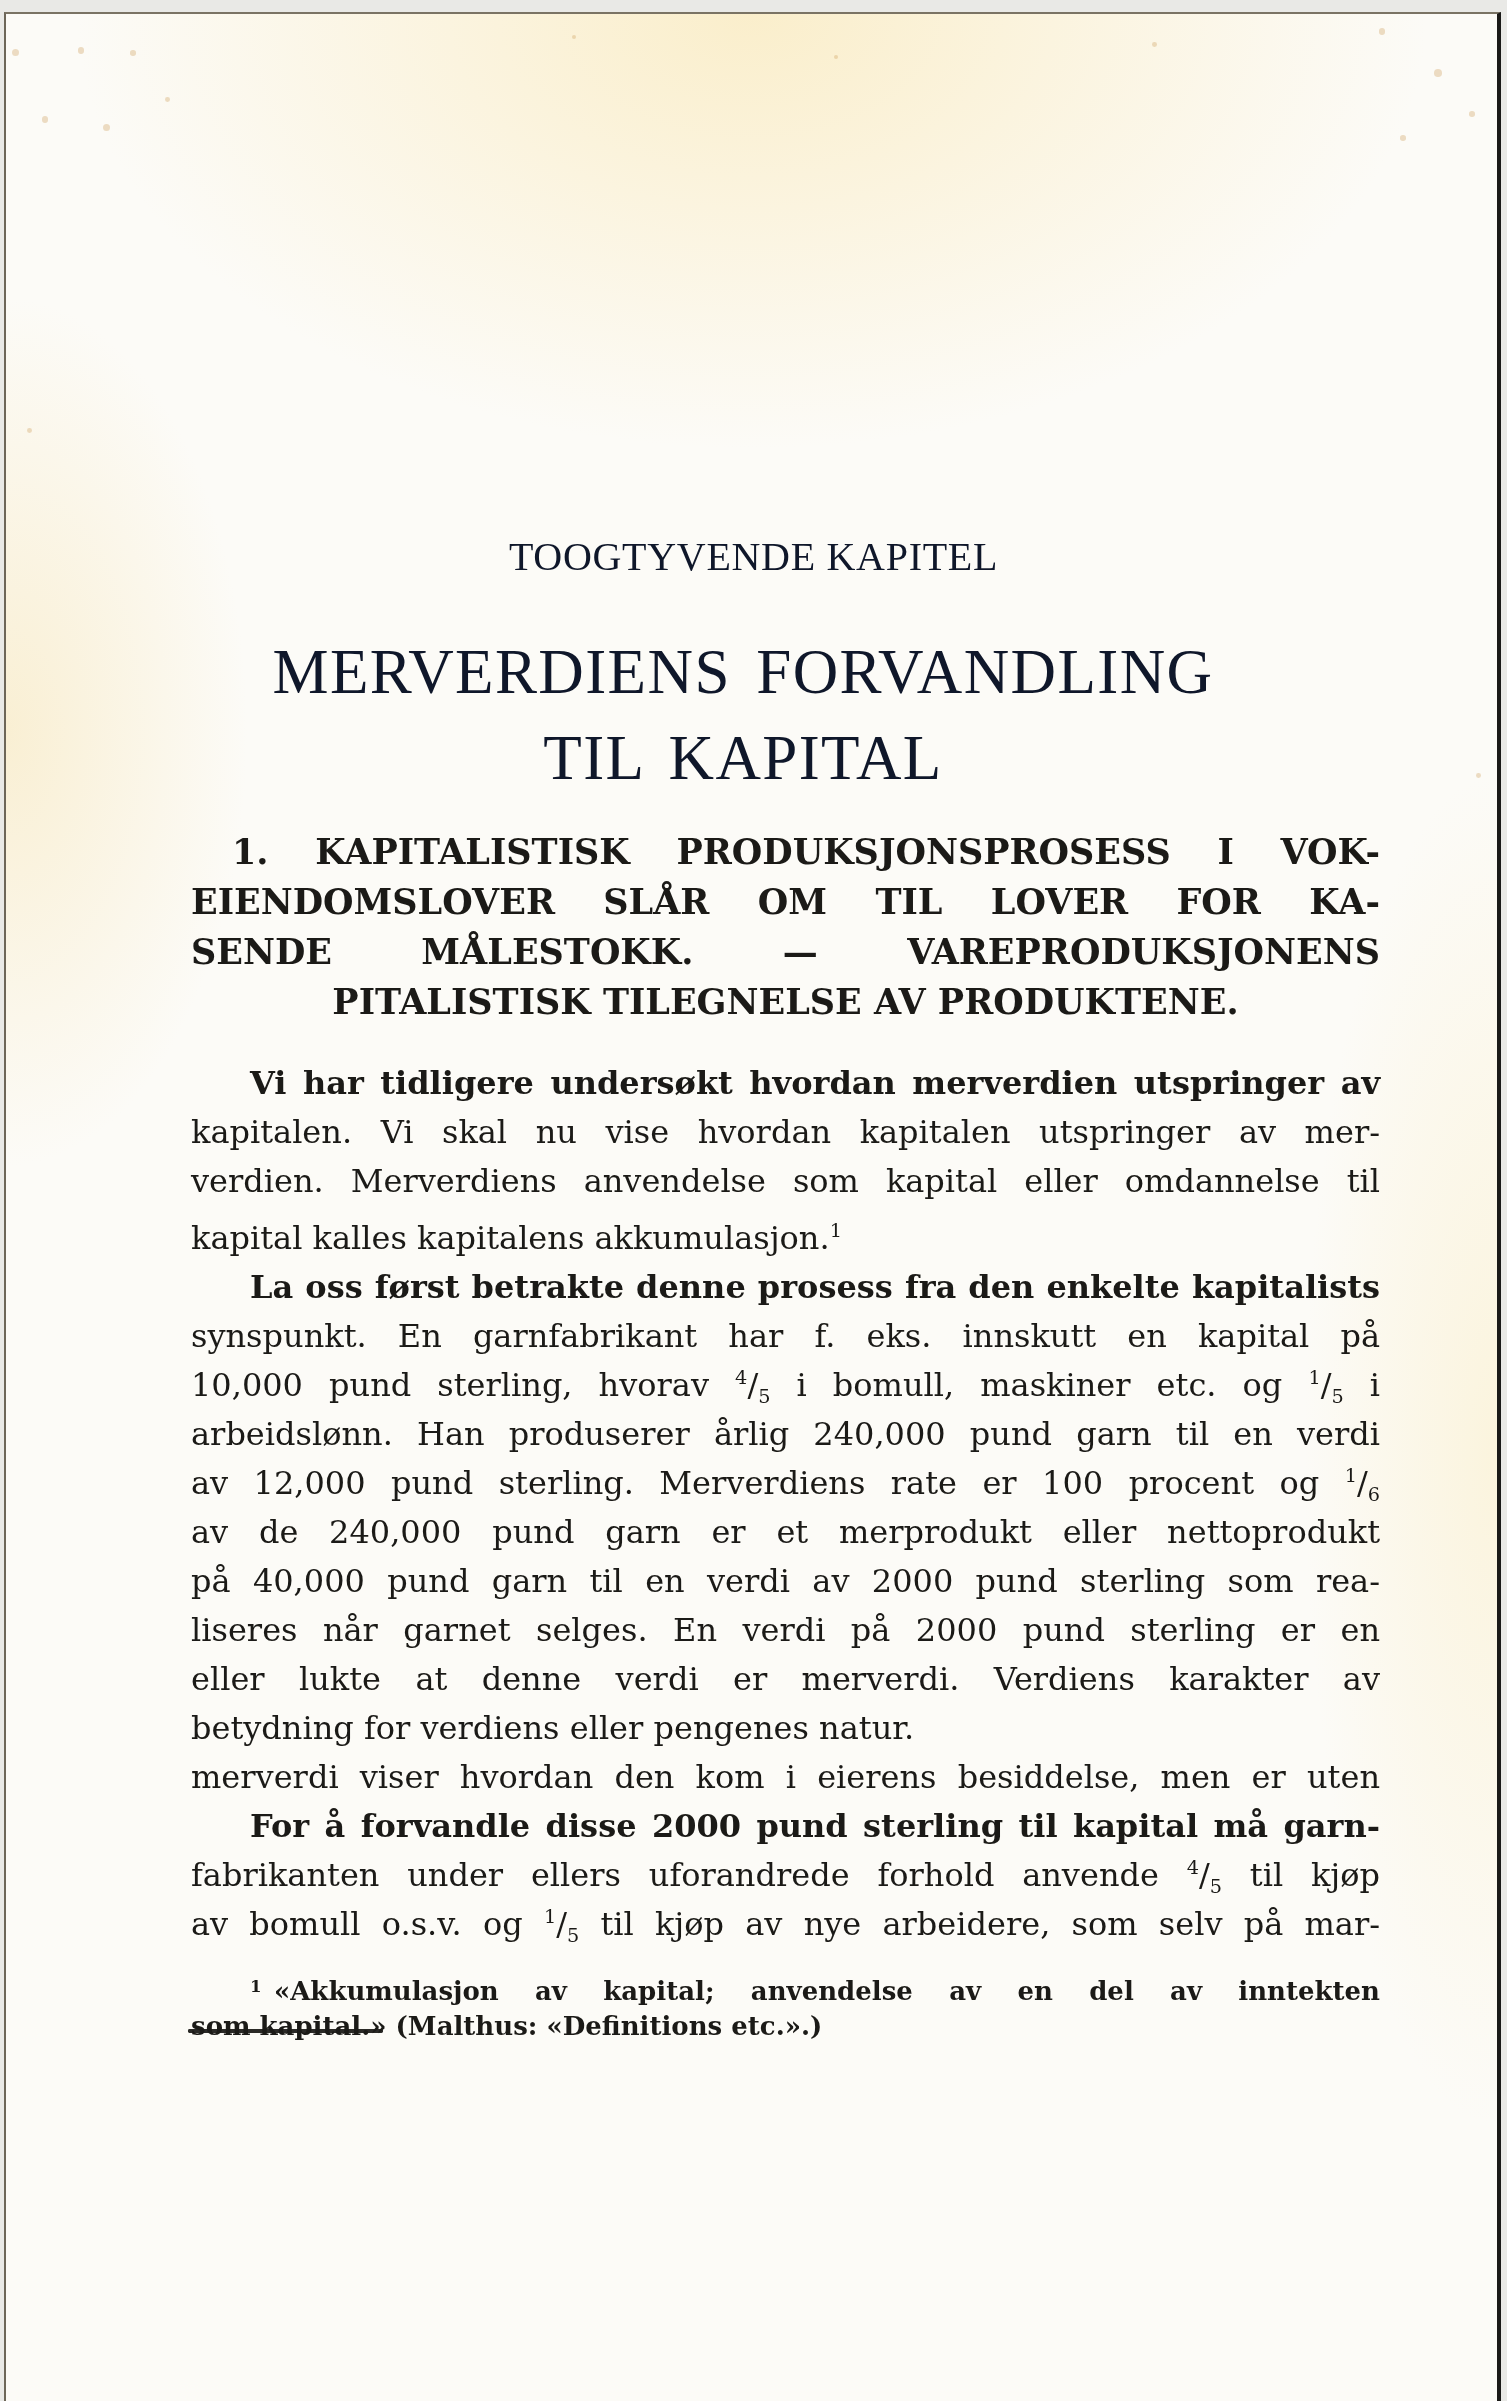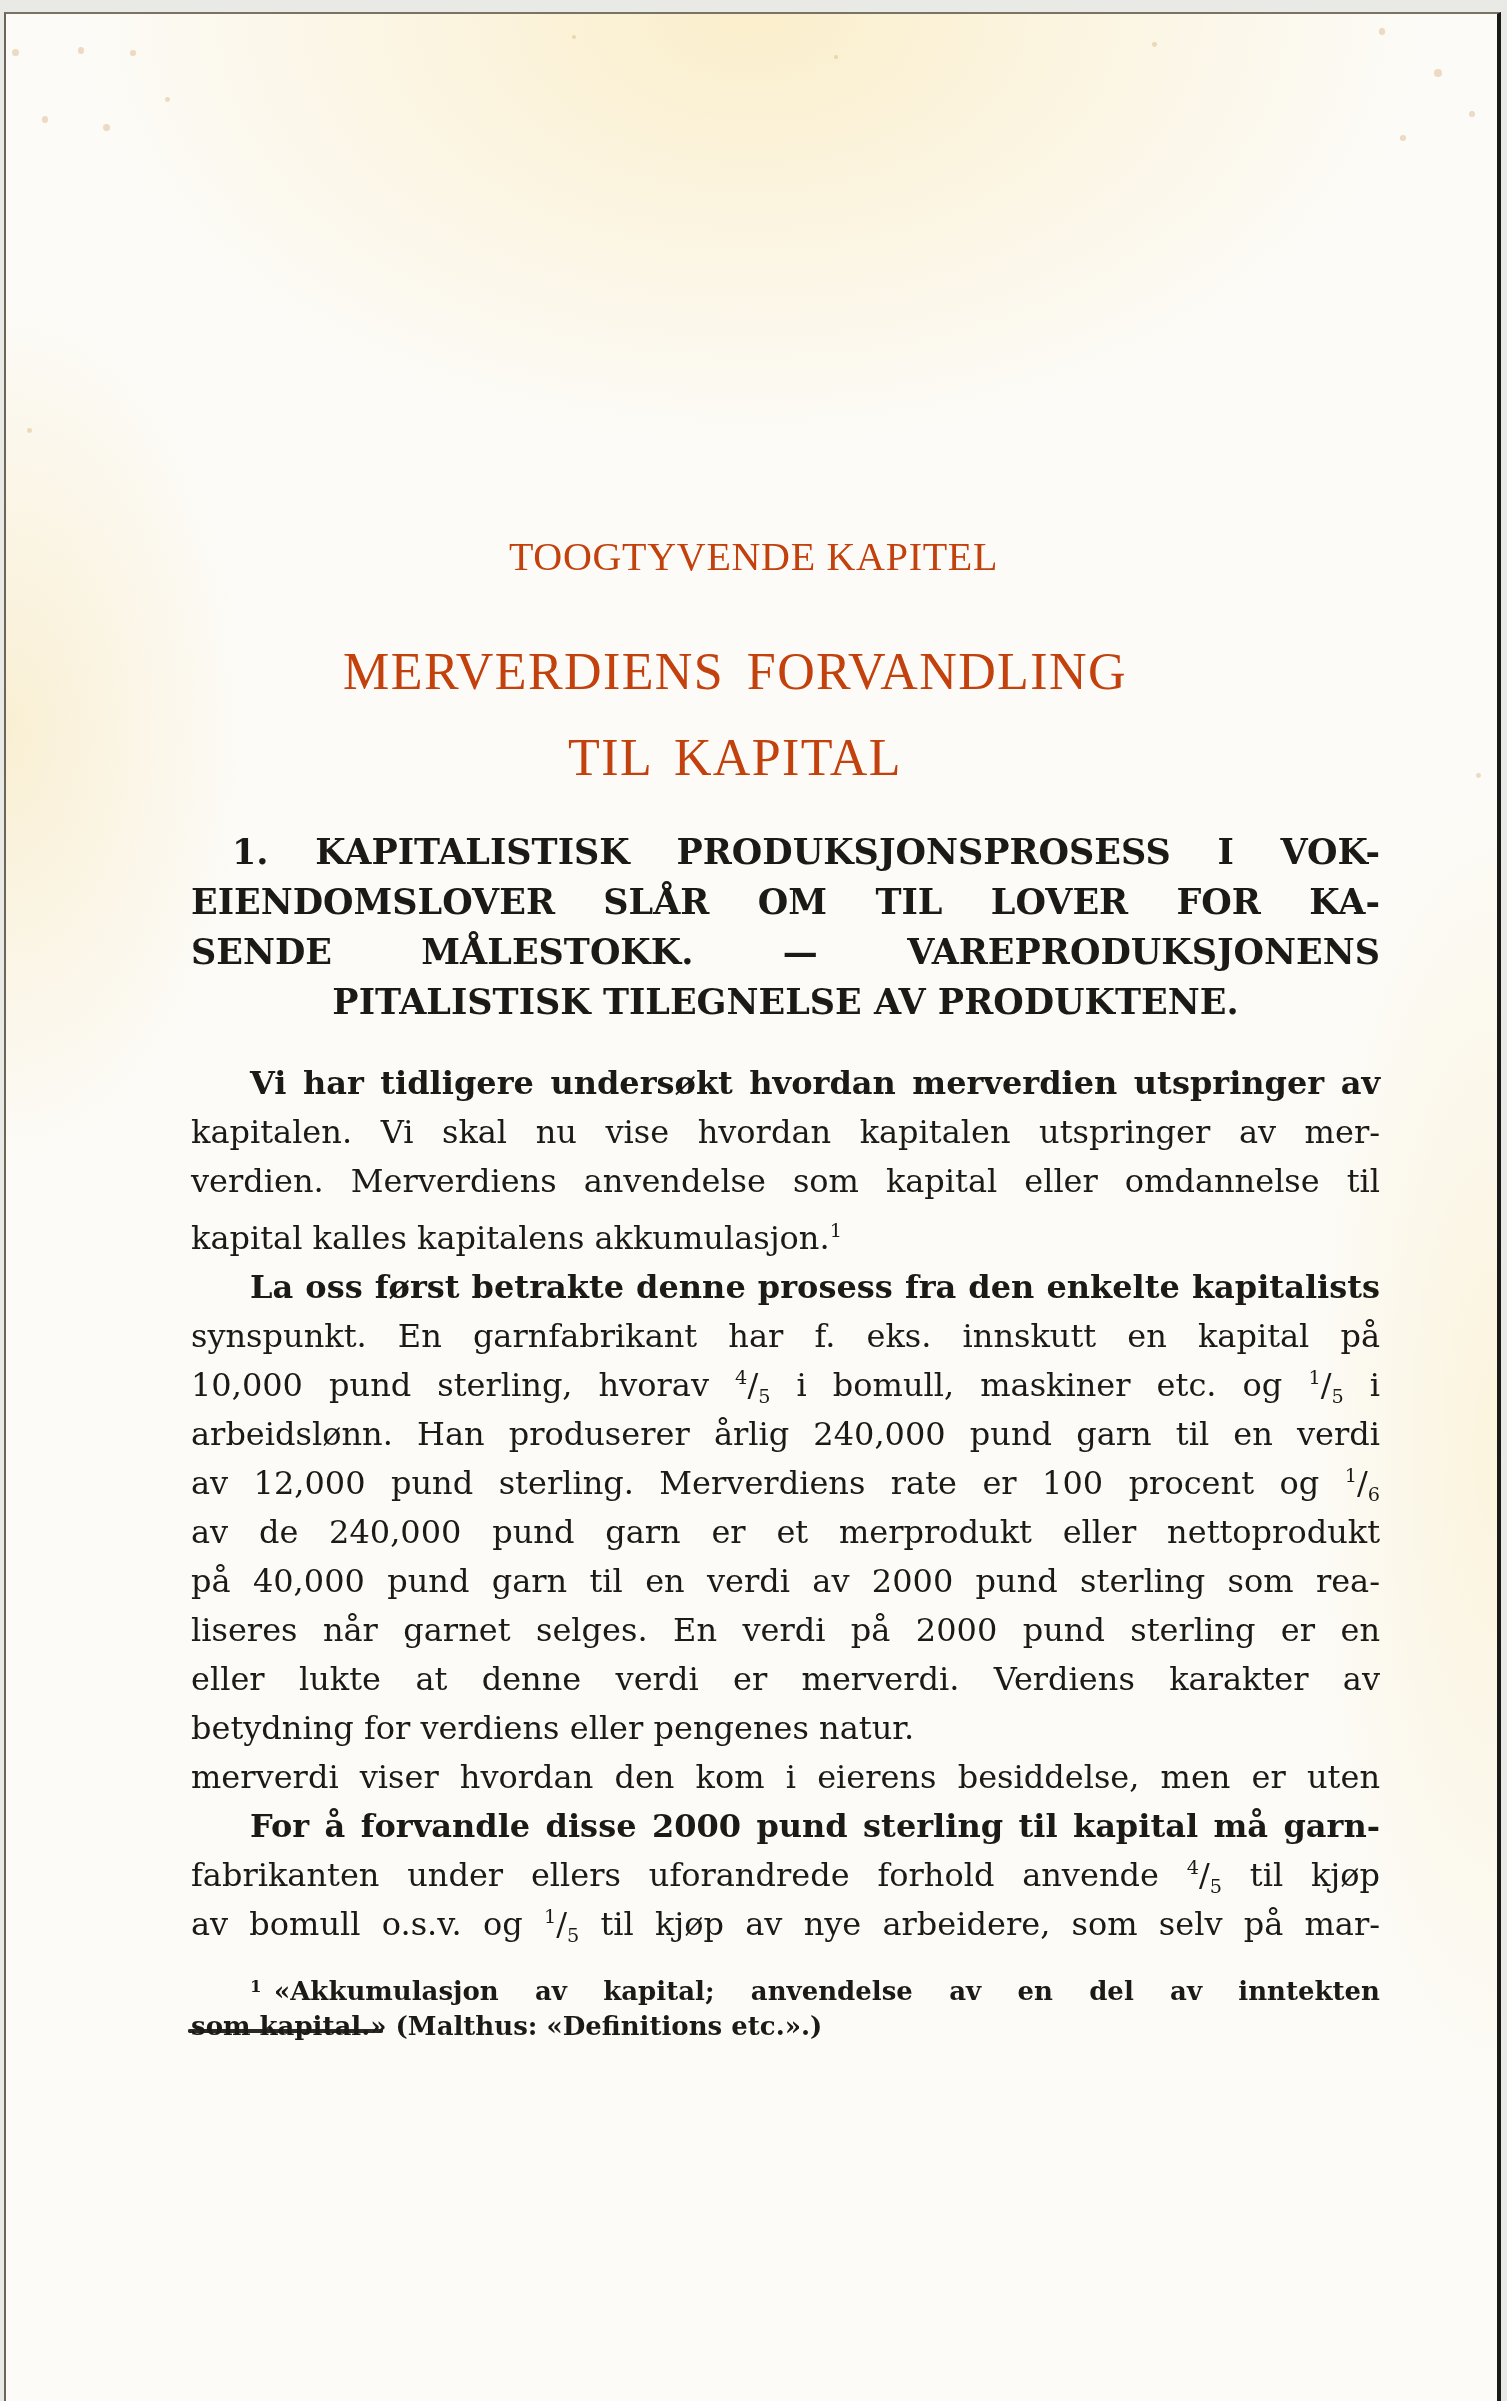--- a/index.html
+++ b/index.html
@@ -29,39 +29,39 @@
       border-right: 4.8px solid #1a1a18;
       box-sizing: border-box;
     }
     .speck {
       position: absolute;
       border-radius: 50%;
       background: rgba(205,160,95,0.35);
     }
     .serif {
       font-family: "Liberation Serif", "DejaVu Serif", serif;
-      color: #c2410c;
+      color: #0f172a;
     }
     .chapter-label {
       position: absolute;
       left: 0;
       width: 1507px;
       top: 535px;
       text-align: center;
       font-size: 40px;
       letter-spacing: 0.7px;
       line-height: 44px;
     }
     .chapter-title {
       position: absolute;
-      left: 8px;
+      left: 16px;
       width: 1454px;
       top: 629px;
       text-align: center;
-      font-size: 52px;
+      font-size: 63px;
       line-height: 86px;
       letter-spacing: 1.4px;
       word-spacing: 8.3px;
     }
     .section-heading {
       position: absolute;
       left: 191px;
       width: 1189px;
       top: 827px;
       font-family: "DejaVu Serif", "Liberation Serif", serif;

